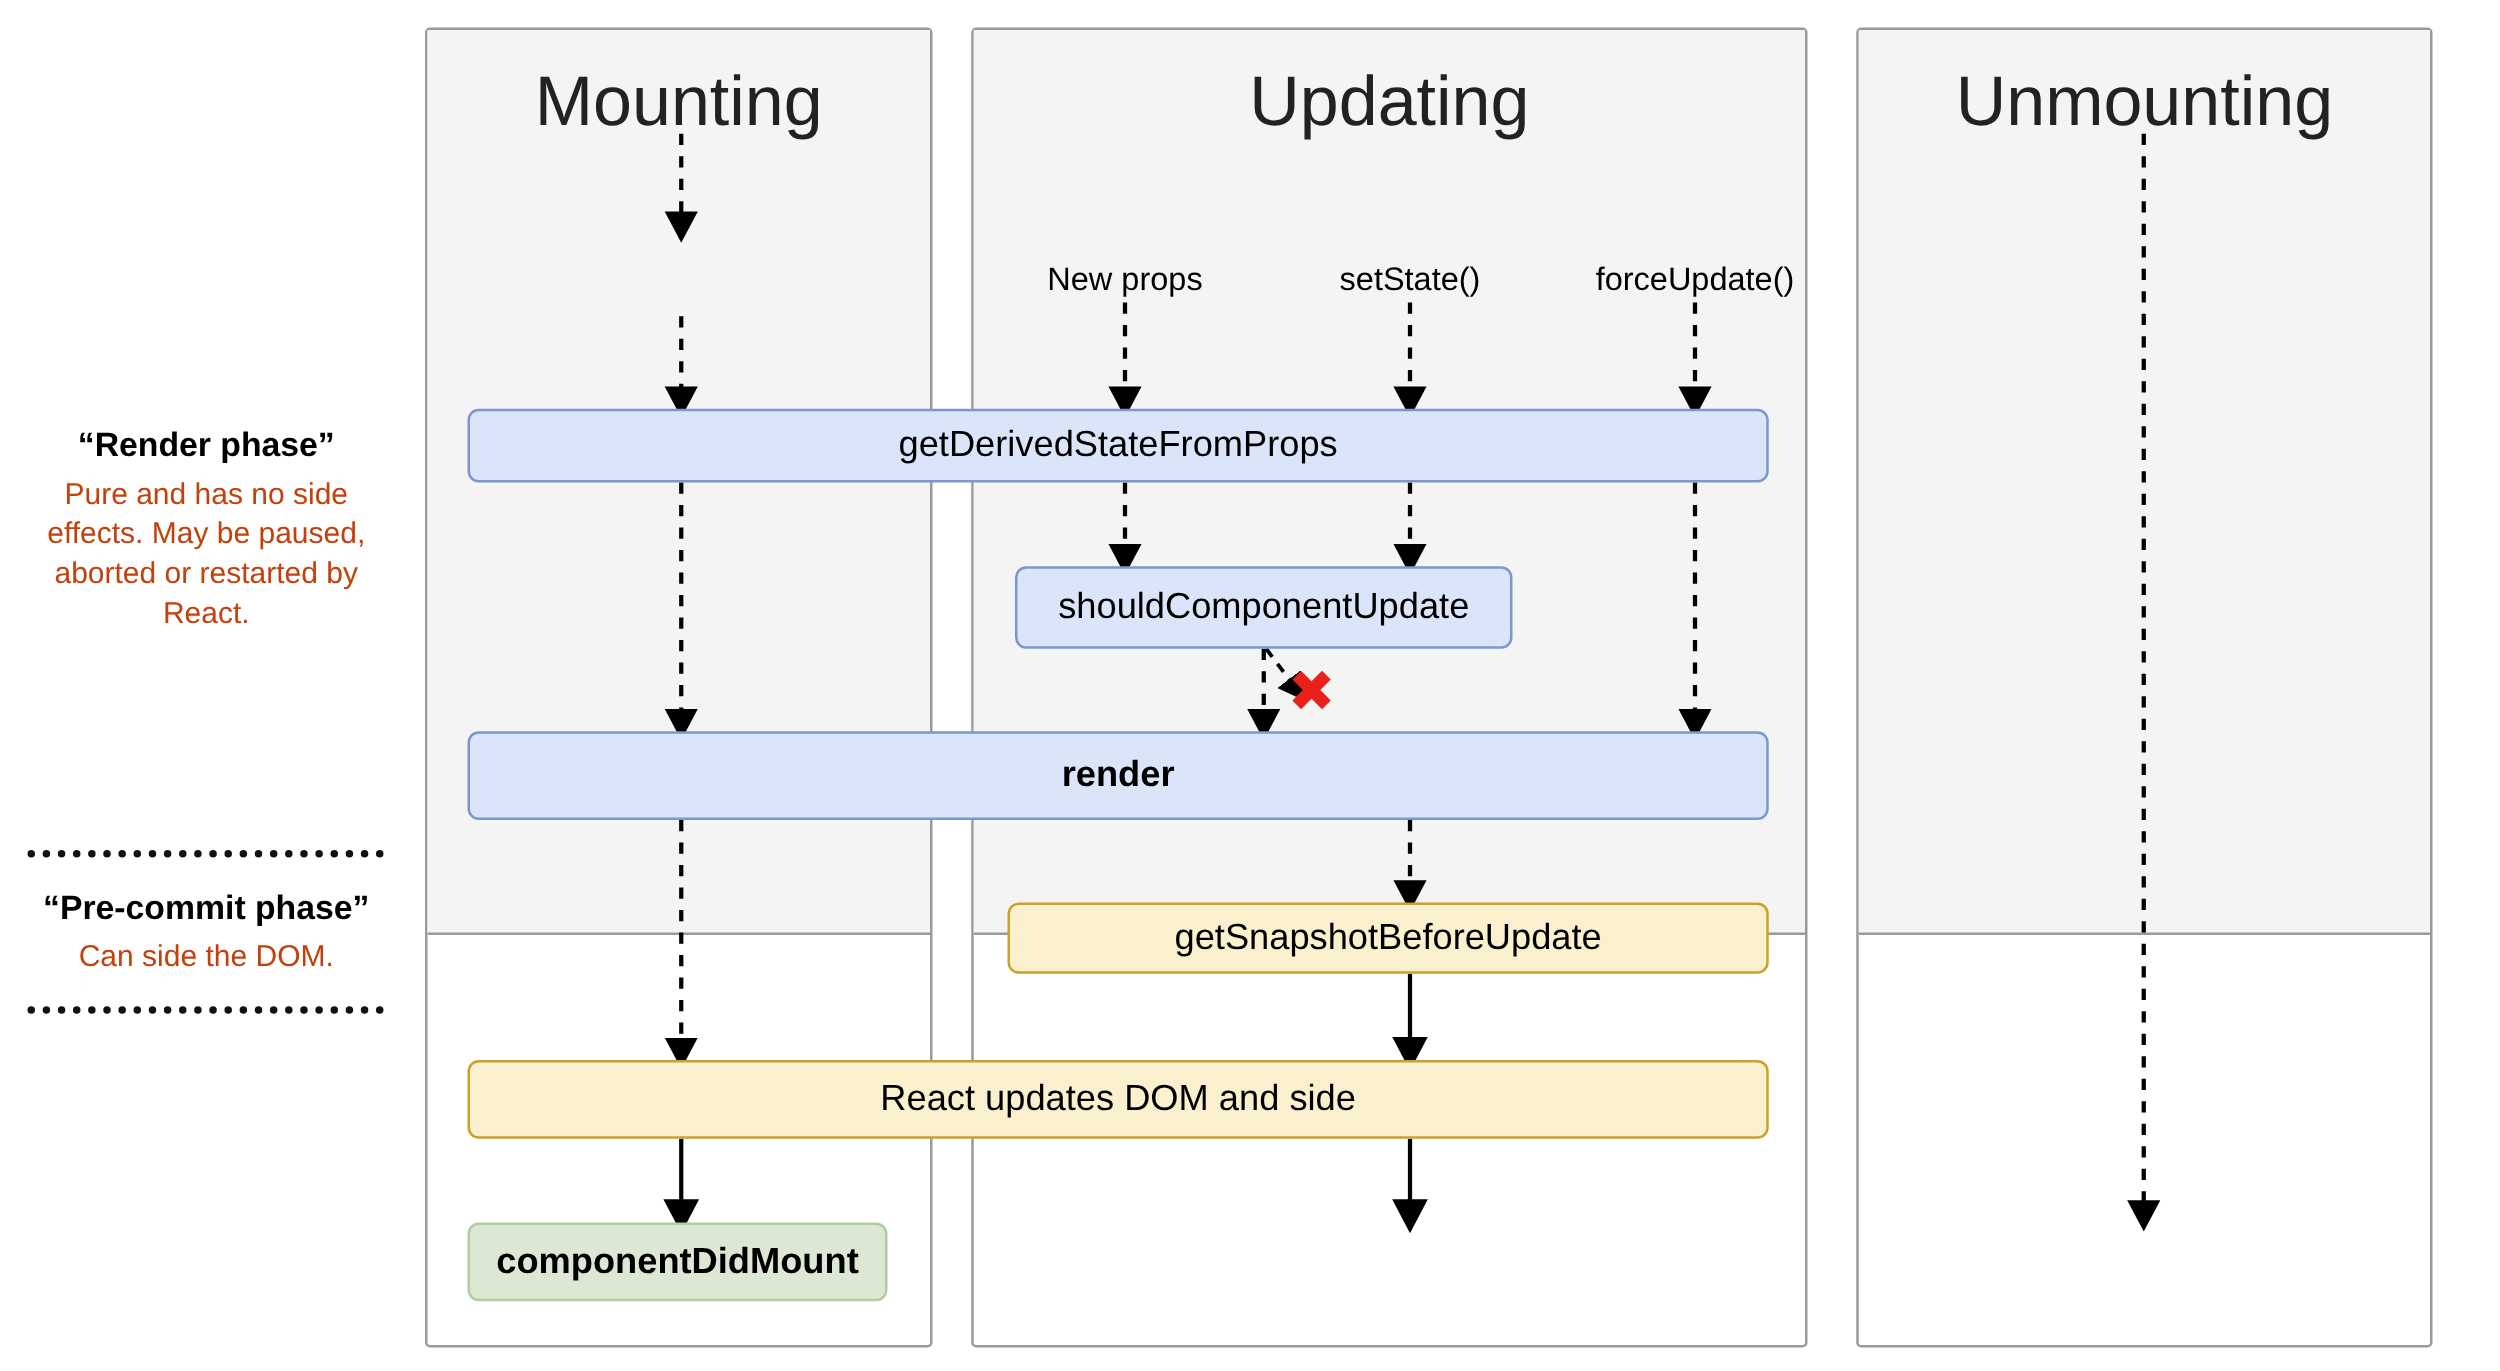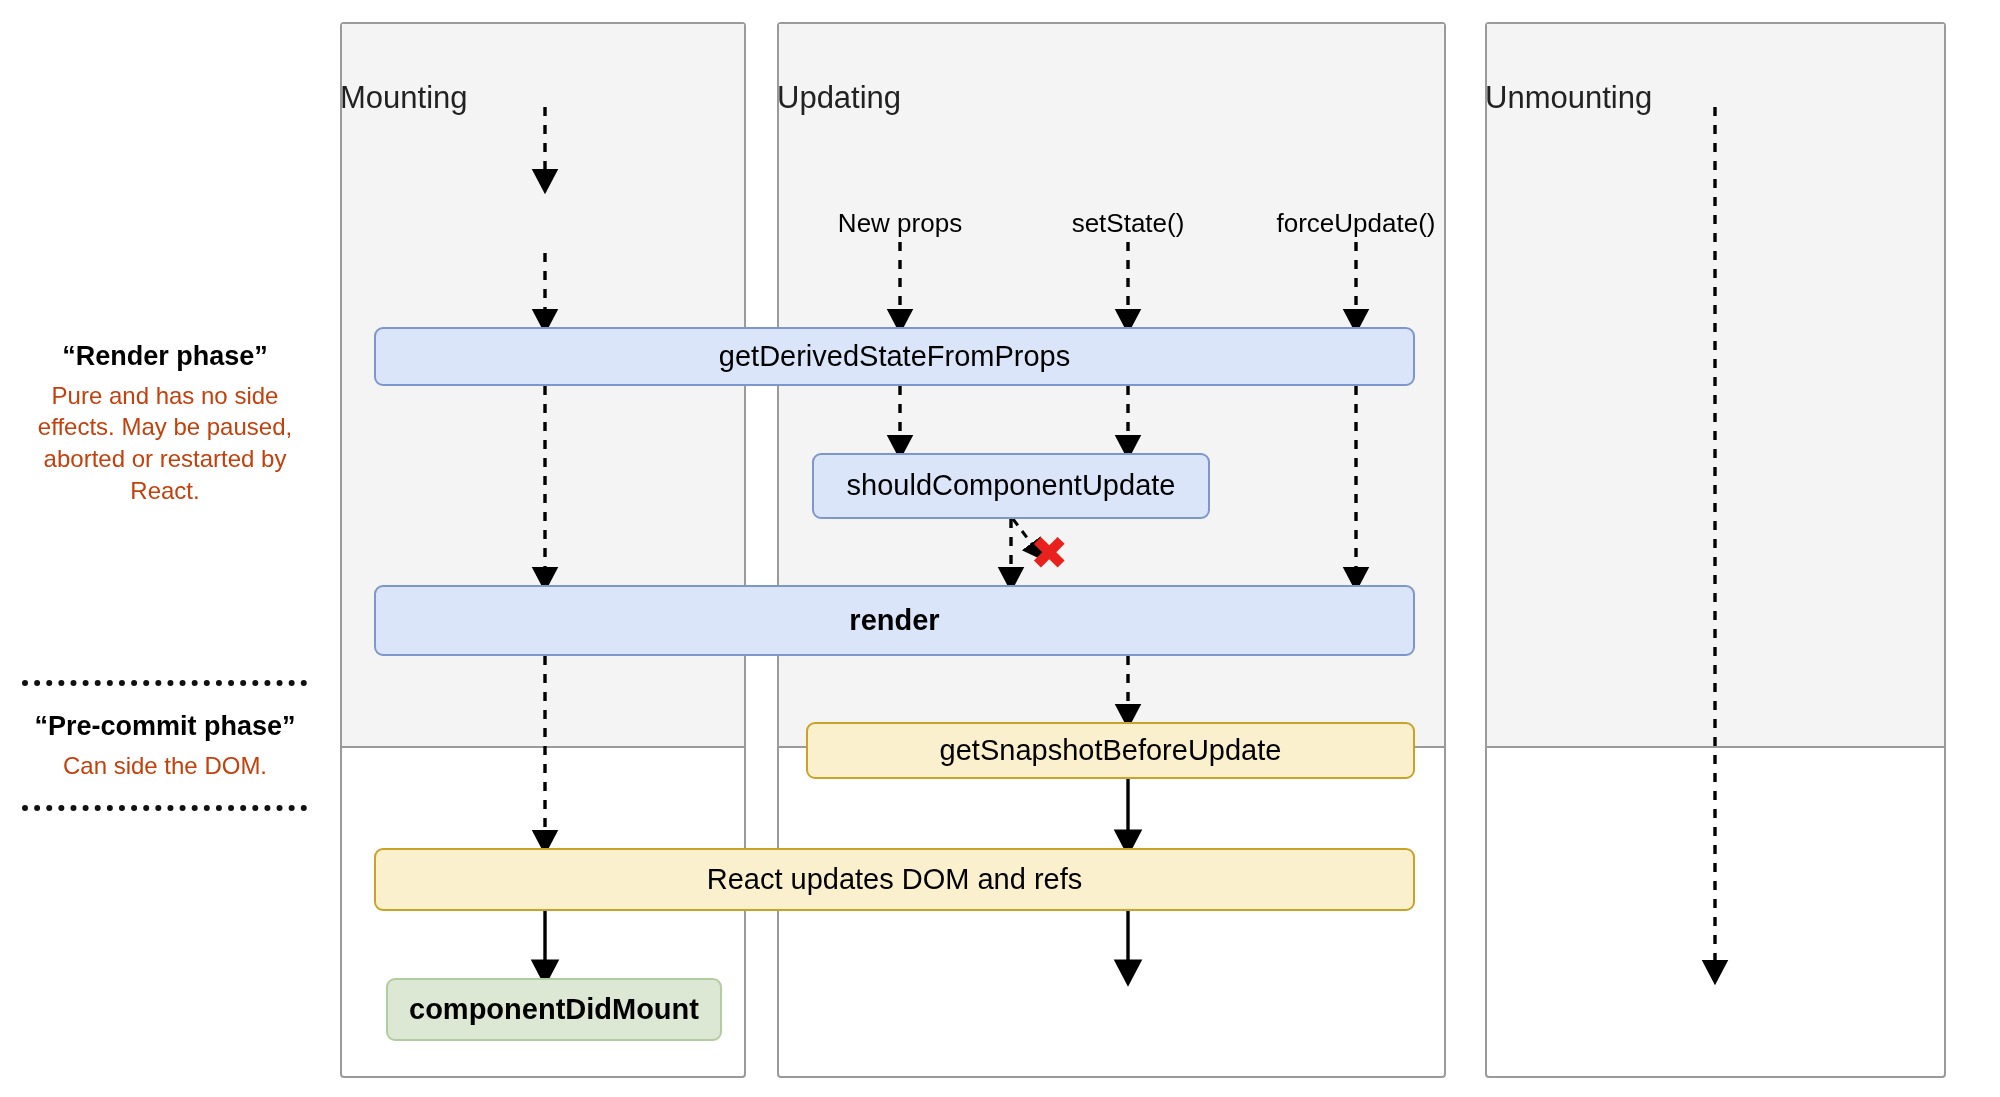--- a/index.html
+++ b/index.html
@@ -2,21 +2,21 @@
 <html><head>
 <meta charset="utf-8">
 <style>
   html,body{margin:0;padding:0;background:#ffffff;}
   body{width:2000px;height:1097px;position:relative;overflow:hidden;
        font-family:"Liberation Sans","DejaVu Sans",sans-serif;color:#000;}
   .stage{position:absolute;left:0;top:0;width:2000px;height:1097px;}
   
   .panel{position:absolute;border:2px solid #9a9a9a;border-radius:4px;background:#ffffff;box-sizing:border-box;}
   .panel-shade{position:absolute;background:#f4f4f4;box-sizing:border-box;}
-  .panel-title{position:absolute;font-size:31px;color:#222;letter-spacing:0px;margin-top:32px;}
+  .panel-title{position:absolute;text-align:center;font-size:56px;color:#222;letter-spacing:0px;}
   
   .lbox{position:absolute;box-sizing:border-box;border-radius:9px;display:flex;align-items:center;
         justify-content:center;text-align:center;line-height:1.15;}
   .lbox span{display:block;}
   .blue{background:#dbe5f9;border:2px solid #7d97cd;}
   .yellow{background:#fbf0cd;border:2px solid #c9a227;}
   .green{background:#dce8d3;border:2px solid #b2cca0;}
   .t-bold{font-weight:bold;}
   .t-italic{}
   .fs29{font-size:29px;}
@@ -111,24 +111,24 @@
 
   <div class="lbox blue fs29 t-bold" style="left:374px;top:585px;width:1041px;height:71px;">
     <span>render</span>
   </div>
 
   <div class="lbox yellow fs29" style="left:806px;top:722px;width:609px;height:57px;">
     <span>getSnapshotBeforeUpdate</span>
   </div>
 
   <div class="lbox yellow fs29 t-italic" style="left:374px;top:848px;width:1041px;height:63px;">
-    <span>React updates DOM and refs</span>
+    <span>React updates DOM and side</span>
   </div>
 
-  <div class="lbox green fs29 t-bold" style="left:374px;top:978px;width:336px;height:63px;margin-left:12px;">
+  <div class="lbox green fs29 t-bold" style="left:374px;top:978px;width:336px;height:63px;">
     <span>componentDidMount</span>
   </div>
 
 
 
   <div class="legend" style="left:22px;top:340px;width:286px;">
     <div class="lg-title">“Render phase”</div>
     <div class="lg-desc">Pure and has no side effects. May be paused, aborted or restarted by React.</div>
   </div>
 

